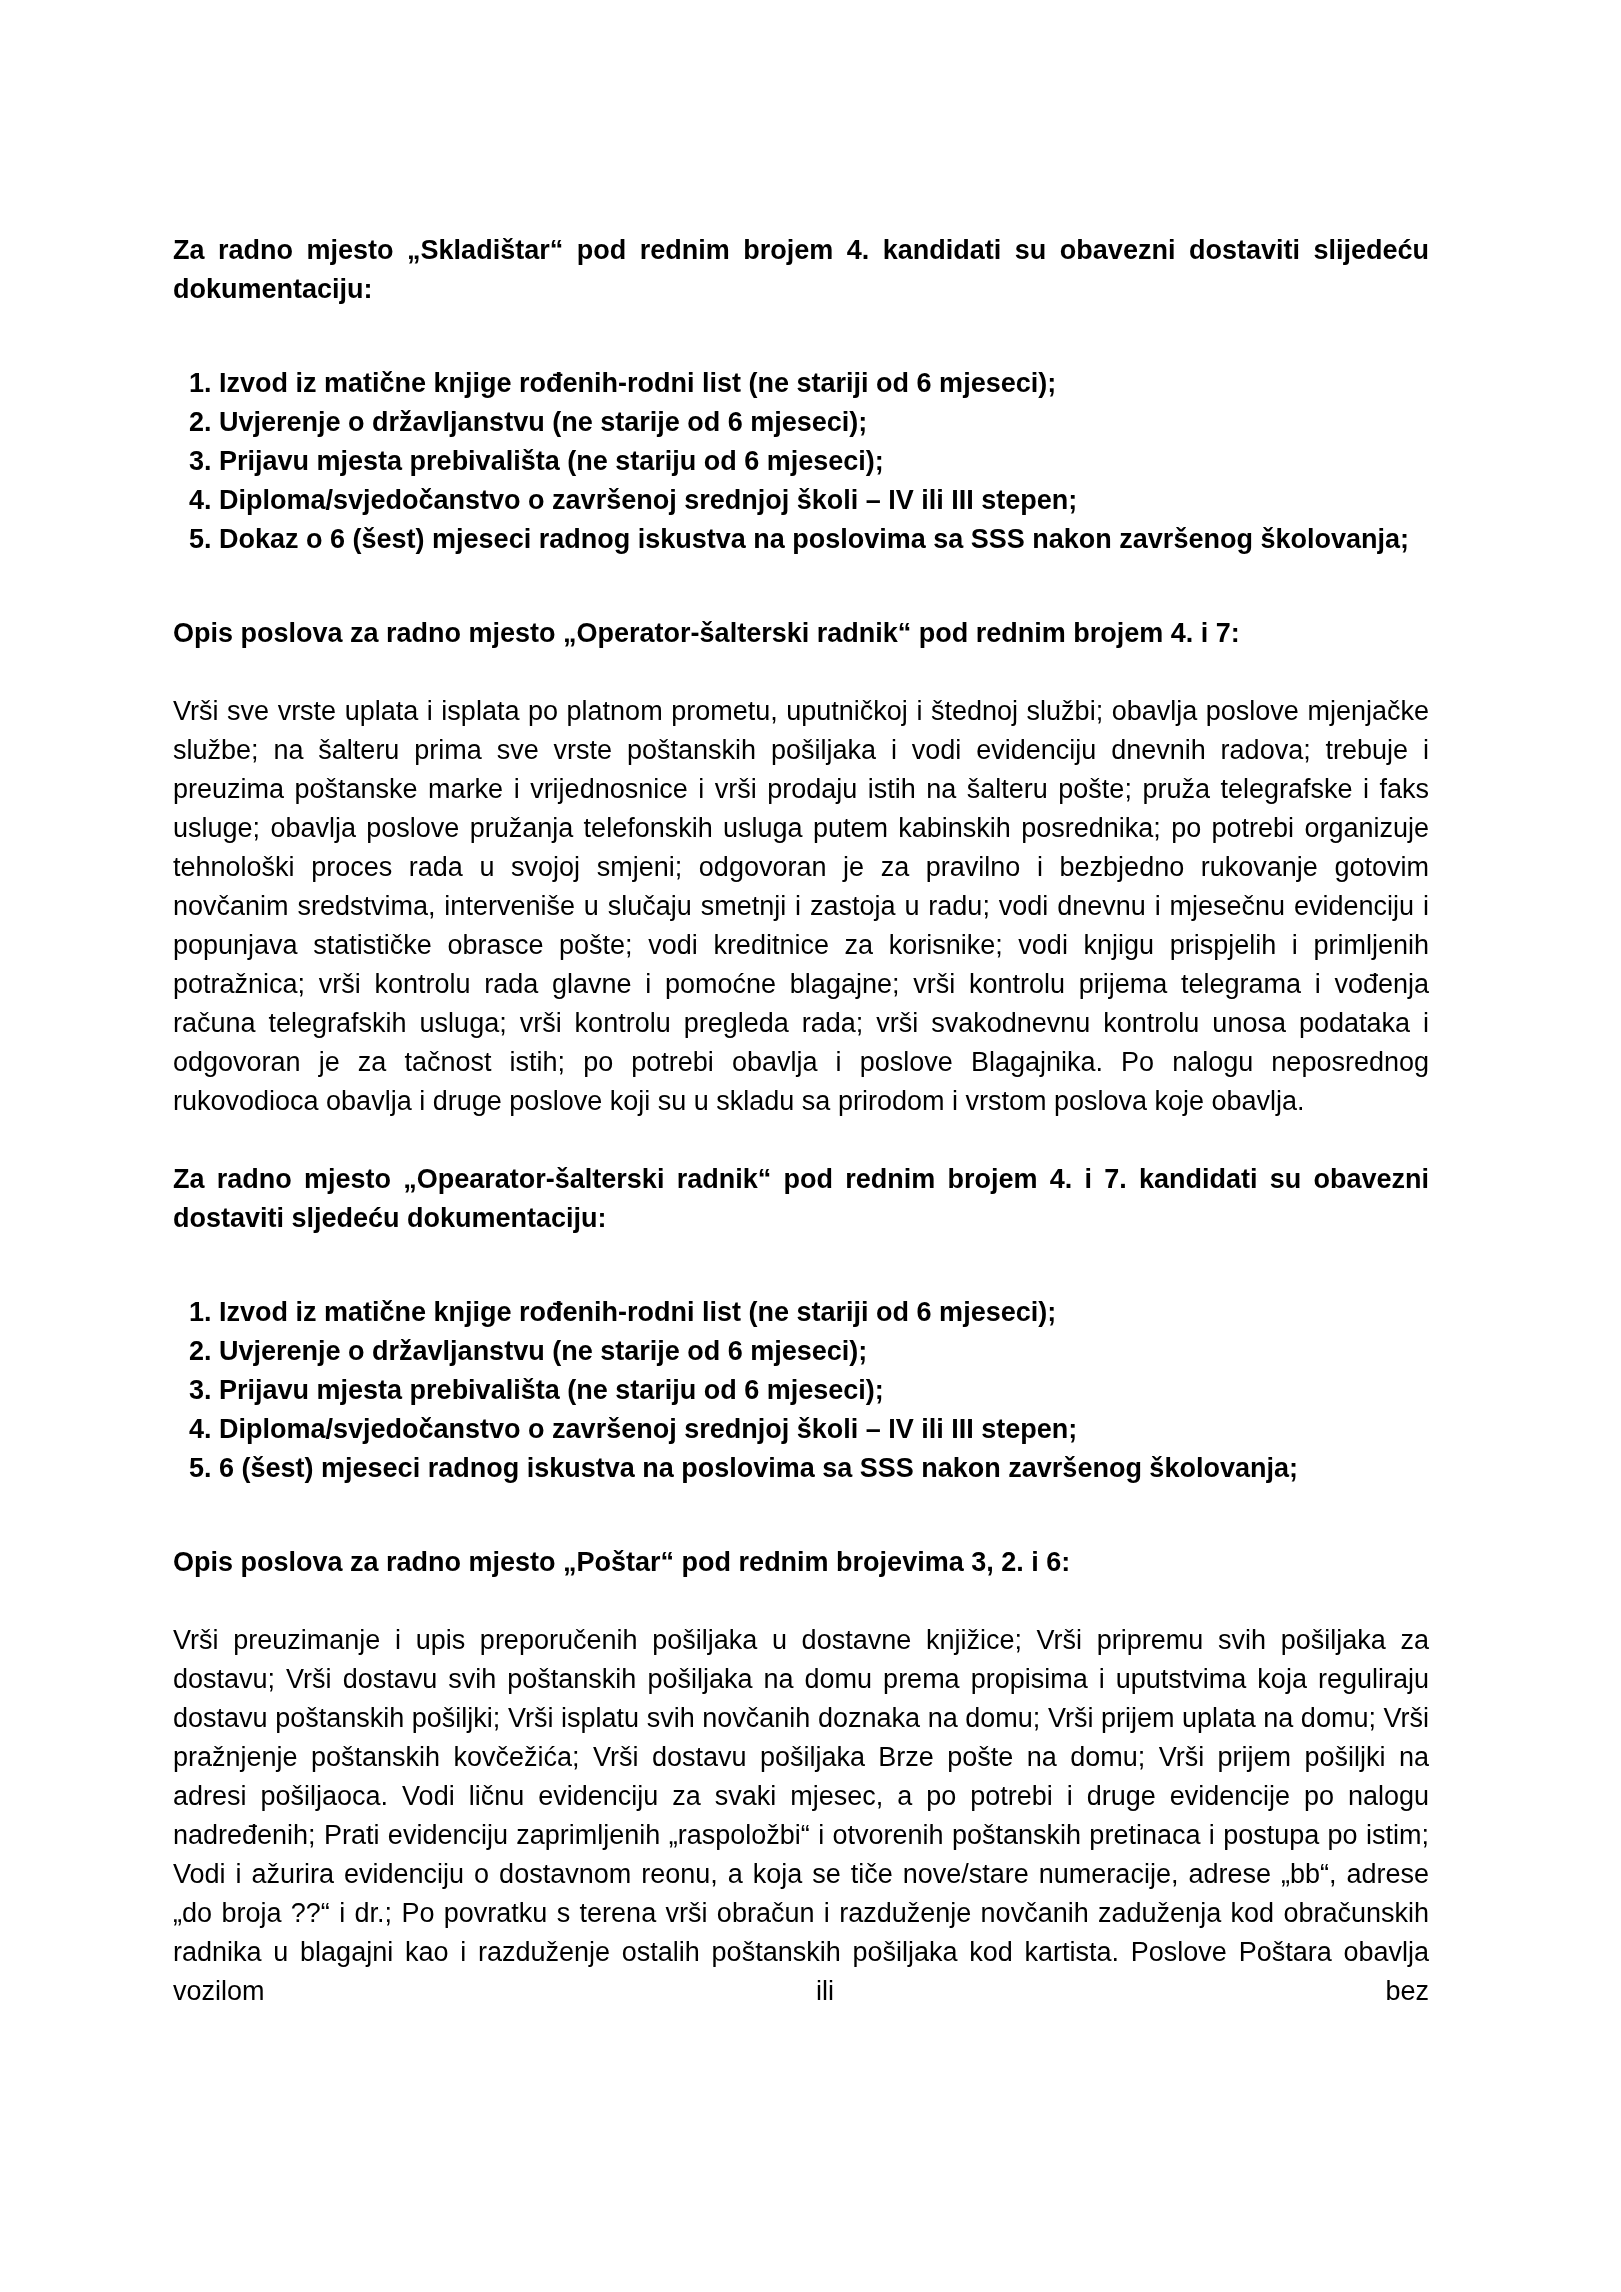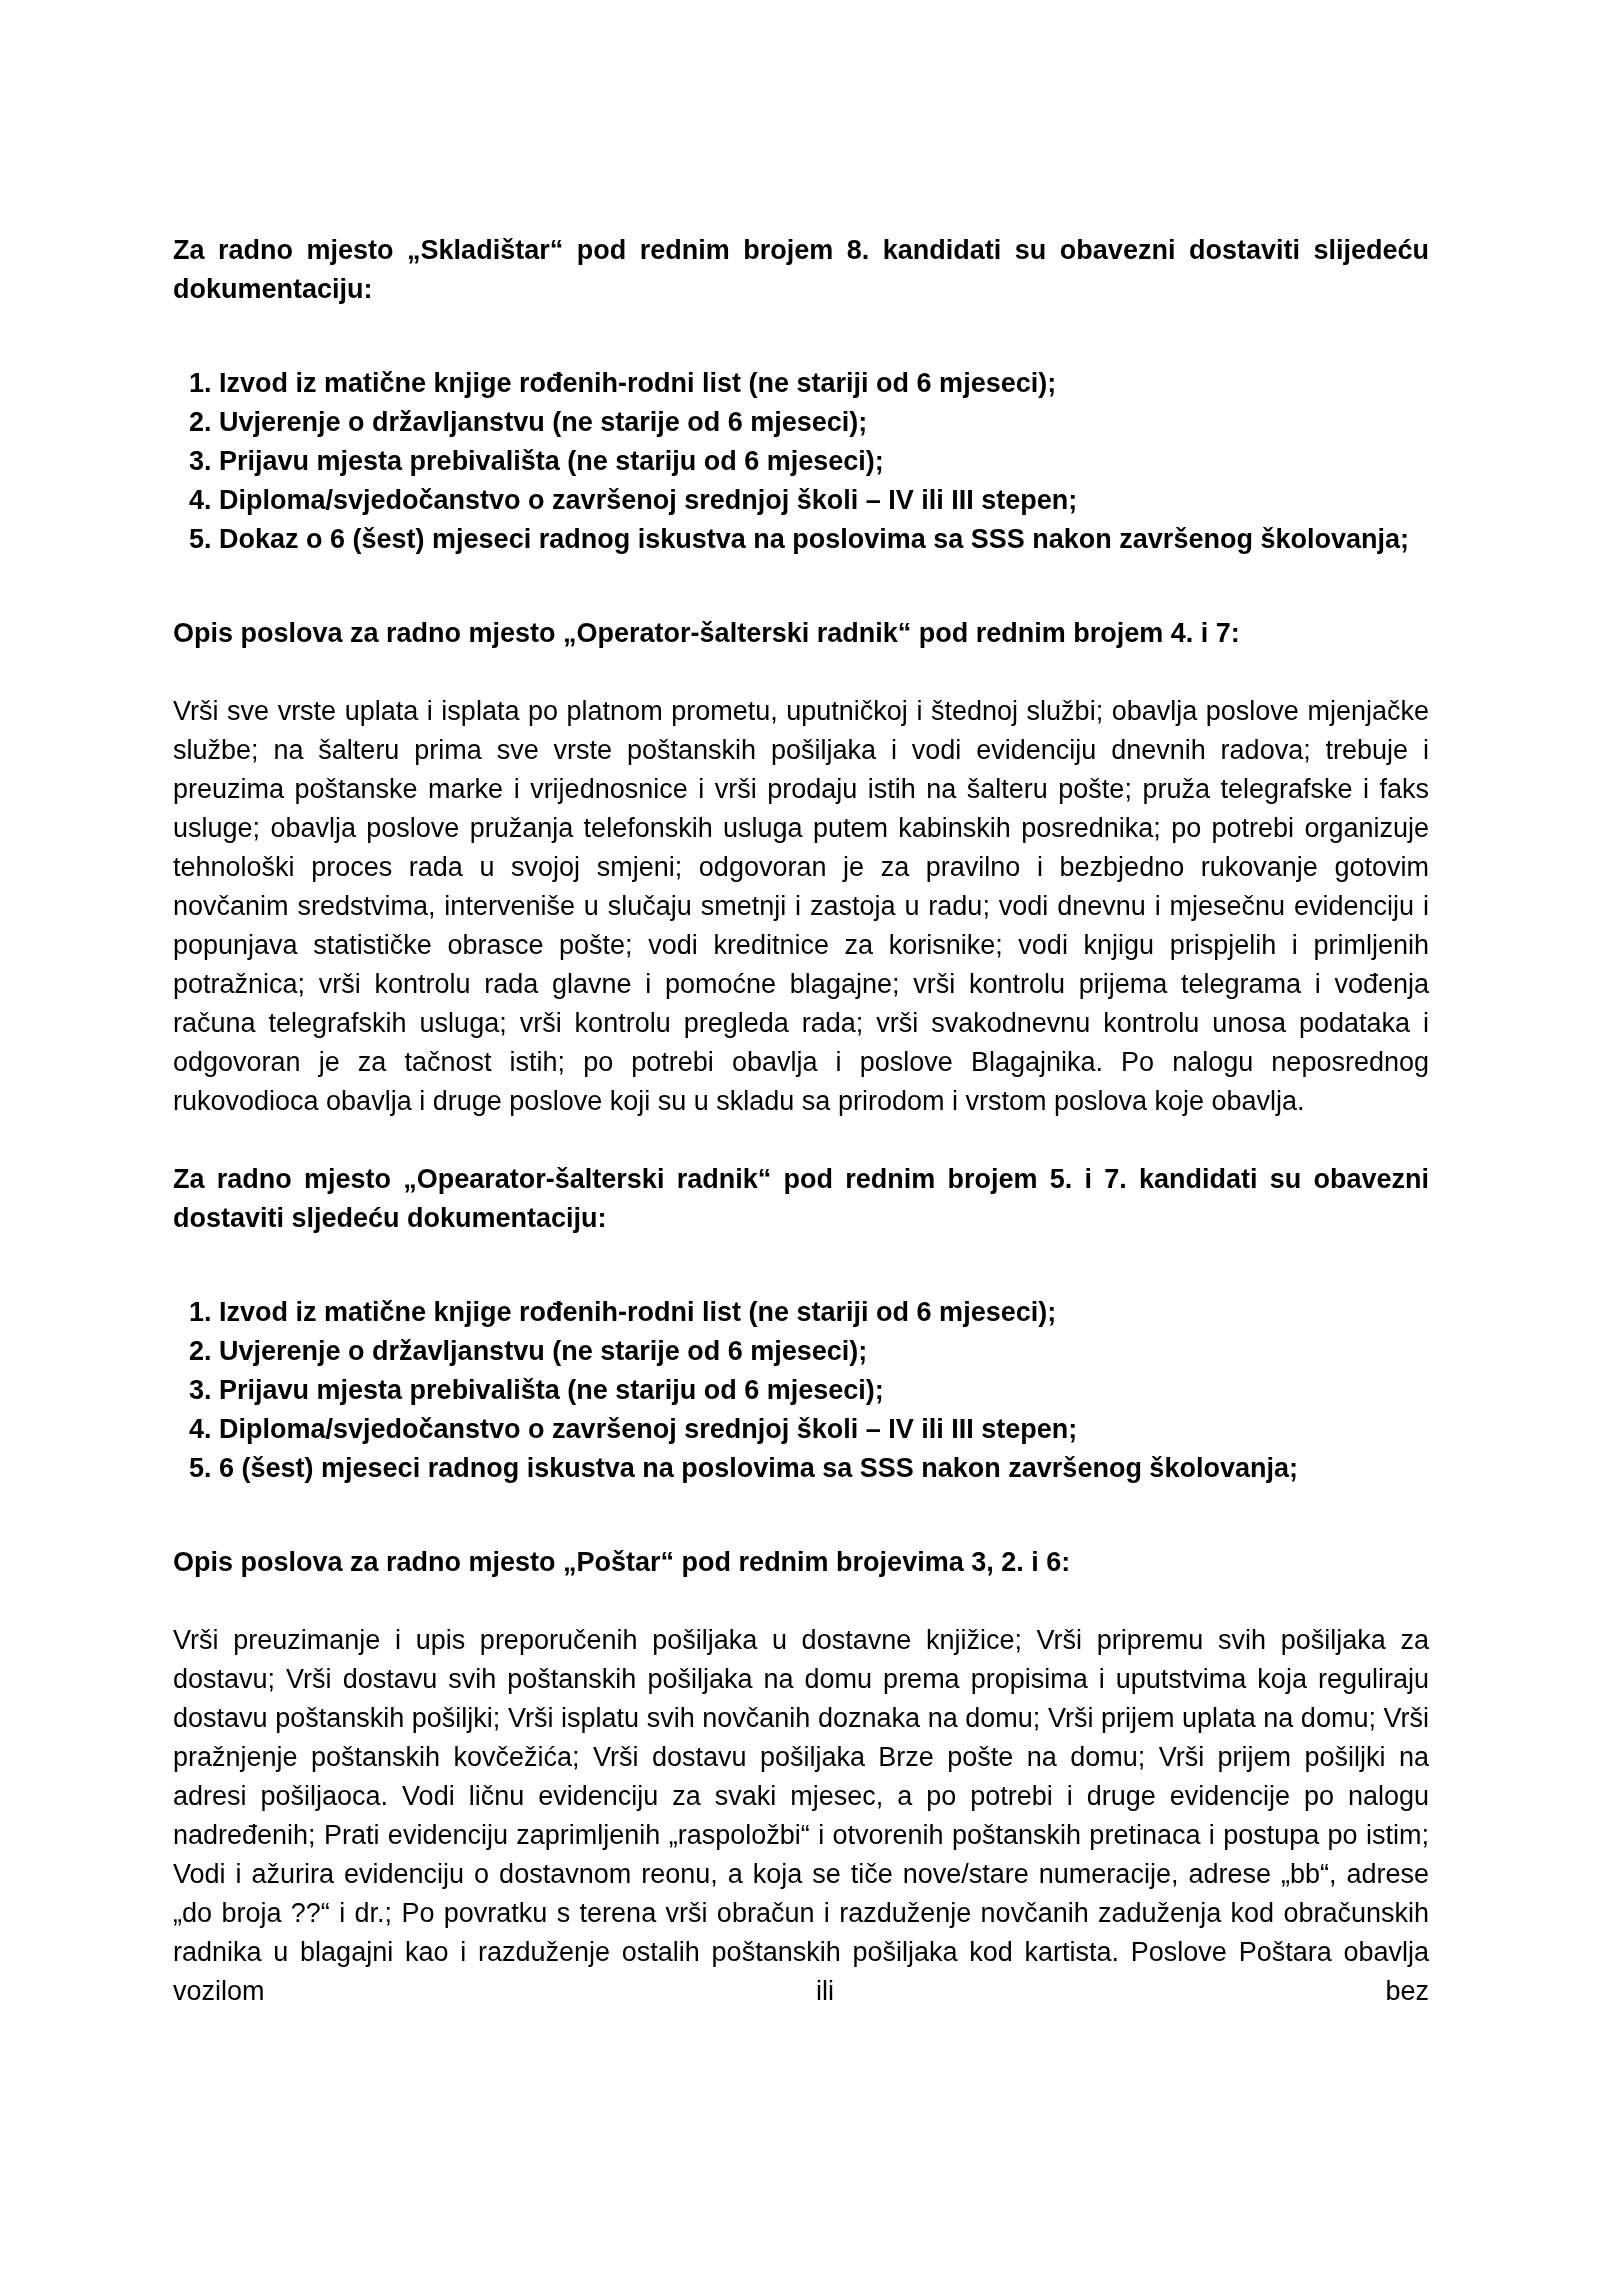--- a/index.html
+++ b/index.html
@@ -40,37 +40,37 @@
       text-align: justify;
     }
     .gap { height: 39px; }
     .last-line-justify { text-align-last: justify; }
   </style>
 </head>
 <body>
 
 <div class="page">
 
-  <p class="para bold">Za radno mjesto „Skladištar“ pod rednim brojem 8. kandidati su obavezni dostaviti slijedeću dokumentaciju:</p>
+  <p class="para bold">Za radno mjesto „Skladištar“ pod rednim brojem 4. kandidati su obavezni dostaviti slijedeću dokumentaciju:</p>
   <div class="gap"></div>
   <ul class="list">
     <li>1. Izvod iz matične knjige rođenih-rodni list (ne stariji od 6 mjeseci);</li>
     <li>2. Uvjerenje o državljanstvu (ne starije od 6 mjeseci);</li>
     <li>3. Prijavu mjesta prebivališta (ne stariju od 6 mjeseci);</li>
     <li>4. Diploma/svjedočanstvo o završenoj srednjoj školi – IV ili III stepen;</li>
     <li>5. Dokaz o 6 (šest) mjeseci radnog iskustva na poslovima sa SSS nakon završenog školovanja;</li>
   </ul>
   <div class="gap"></div>
 
   <p class="para bold">Opis poslova za radno mjesto „Operator-šalterski radnik“ pod rednim brojem 4. i 7:</p>
   <div class="gap"></div>
   <p class="para">Vrši sve vrste  uplata i isplata po platnom prometu, uputničkoj i štednoj službi; obavlja poslove mjenjačke službe; na šalteru prima sve vrste poštanskih pošiljaka i vodi evidenciju dnevnih radova; trebuje i preuzima poštanske marke  i vrijednosnice i vrši prodaju istih na šalteru pošte; pruža telegrafske i faks usluge; obavlja poslove pružanja telefonskih usluga putem kabinskih posrednika;  po potrebi organizuje tehnološki proces rada u svojoj smjeni; odgovoran je za pravilno i bezbjedno rukovanje  gotovim novčanim sredstvima, interveniše u slučaju smetnji i zastoja u radu; vodi dnevnu i mjesečnu evidenciju i popunjava statističke obrasce pošte; vodi kreditnice za korisnike; vodi knjigu prispjelih i primljenih potražnica; vrši kontrolu rada glavne i pomoćne blagajne; vrši kontrolu prijema telegrama i vođenja računa telegrafskih usluga; vrši kontrolu pregleda rada; vrši svakodnevnu kontrolu unosa podataka i odgovoran je za tačnost istih; po potrebi obavlja i poslove Blagajnika. Po nalogu neposrednog rukovodioca obavlja i druge poslove koji su u skladu sa prirodom i vrstom poslova koje obavlja.</p>
   <div class="gap"></div>
 
-  <p class="para bold">Za radno mjesto „Opearator-šalterski radnik“ pod rednim brojem 5. i 7. kandidati su obavezni dostaviti sljedeću dokumentaciju:</p>
+  <p class="para bold">Za radno mjesto „Opearator-šalterski radnik“ pod rednim brojem 4. i 7. kandidati su obavezni dostaviti sljedeću dokumentaciju:</p>
   <div class="gap"></div>
   <ul class="list">
     <li>1. Izvod iz matične knjige rođenih-rodni list (ne stariji od 6 mjeseci);</li>
     <li>2. Uvjerenje o državljanstvu (ne starije od 6 mjeseci);</li>
     <li>3. Prijavu mjesta prebivališta (ne stariju od 6 mjeseci);</li>
     <li>4. Diploma/svjedočanstvo o završenoj srednjoj školi – IV ili III stepen;</li>
     <li>5. 6 (šest) mjeseci radnog iskustva na poslovima sa SSS nakon završenog školovanja;</li>
   </ul>
   <div class="gap"></div>
 

